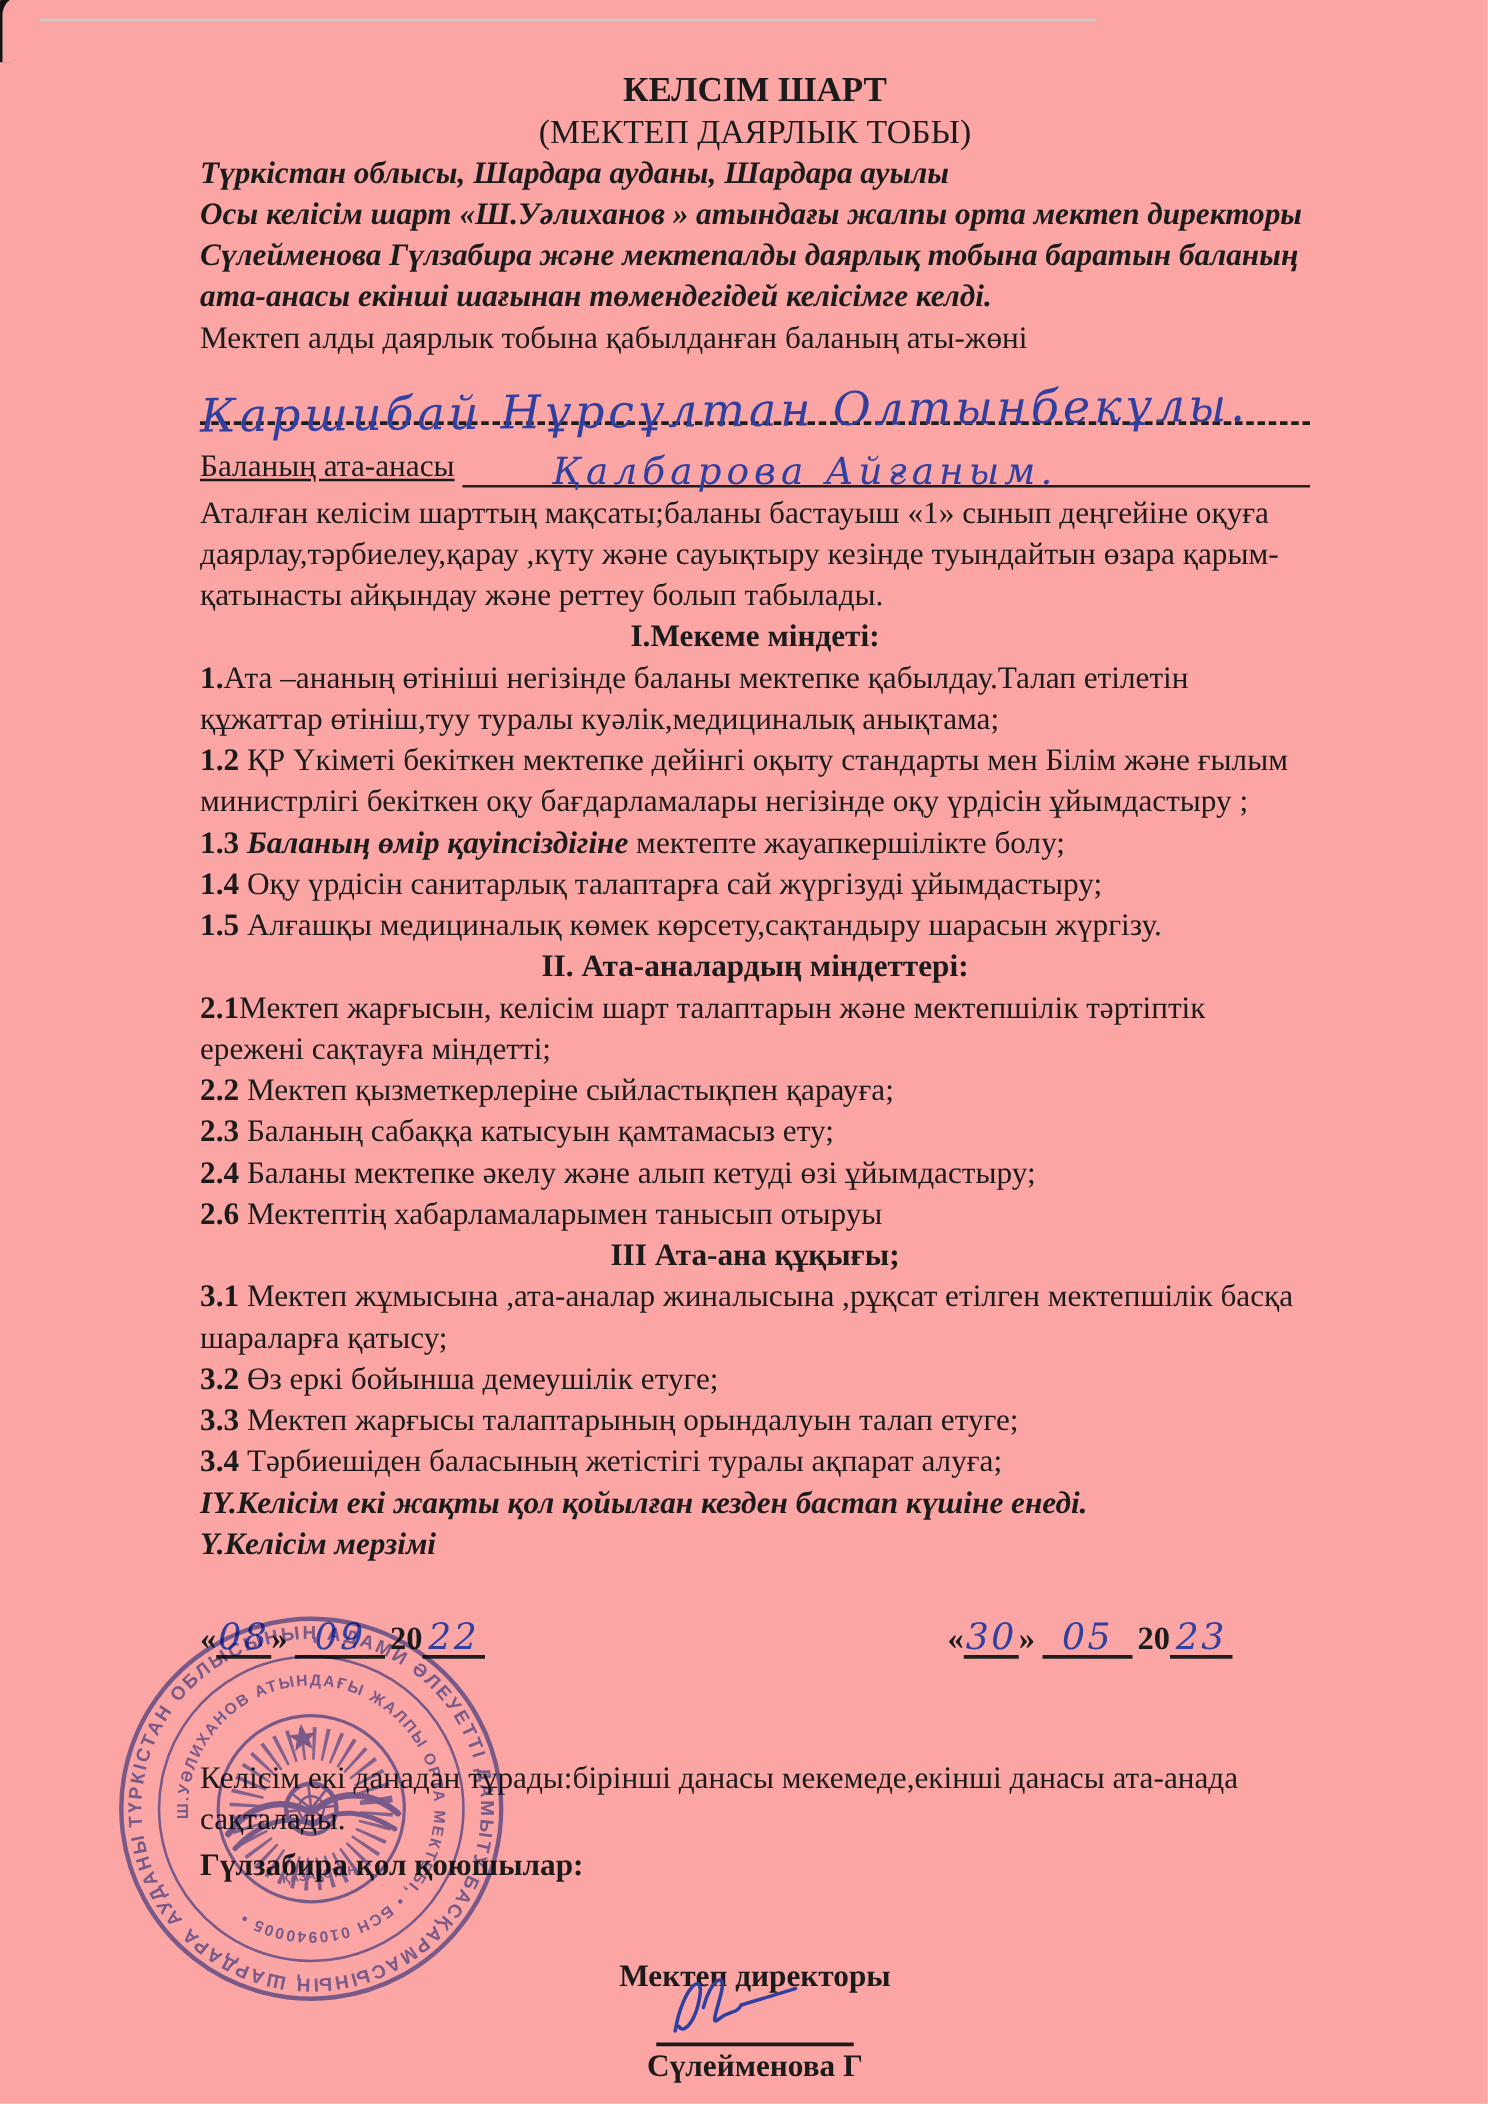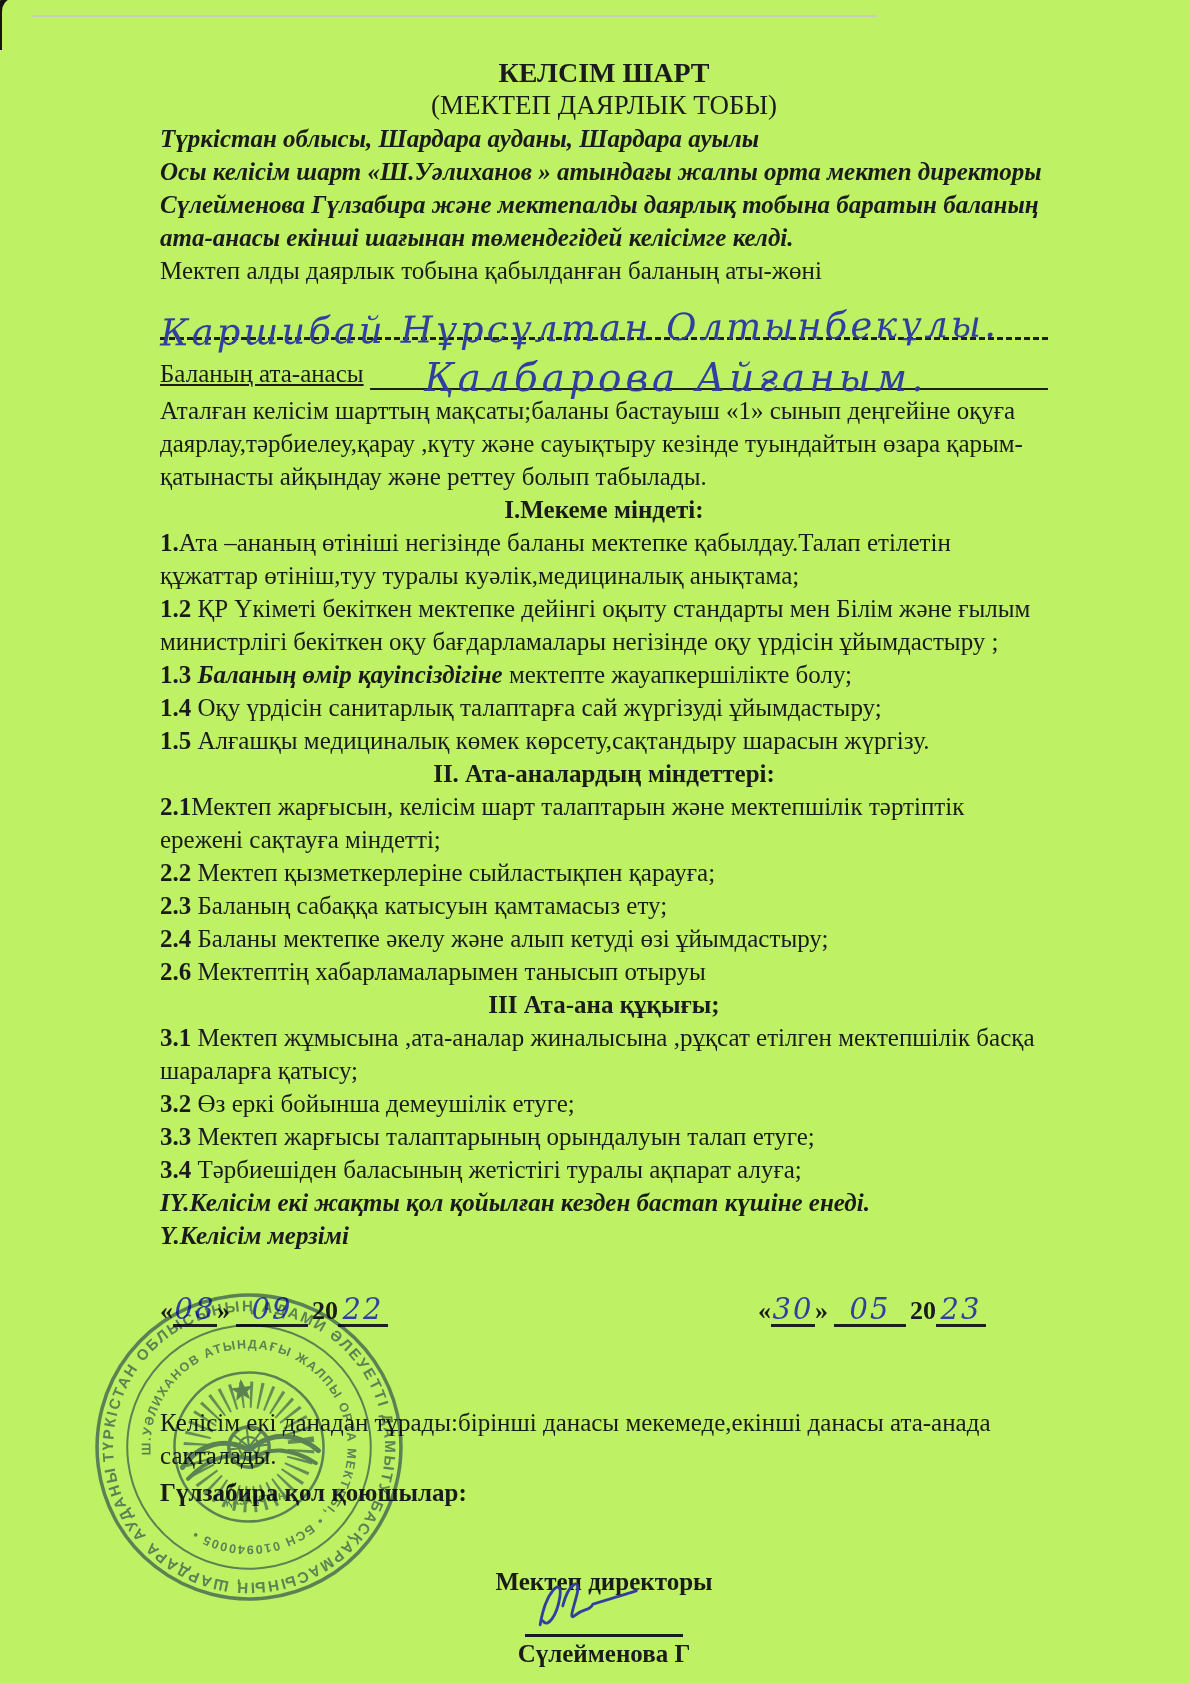--- a/index.html
+++ b/index.html
@@ -1,18 +1,18 @@
 <!DOCTYPE html>
 <html><head>
 <meta charset="utf-8">
 <style>
   html,body { margin:0; padding:0; background:#d9d9d6; }
   .page {
     position:relative; width:1190px; height:1683px; margin:0 auto;
-    background:#bef264; overflow:hidden;
+    background:#fca5a5; overflow:hidden;
     font-family:"Liberation Serif", serif; color:#1b1b1b;
   }
   
   .fold-line { position:absolute; top:15px; left:32px; width:845px; height:2px; background:#cbcbc6; }
   .corner-mark { position:absolute; top:-6px; left:-4px; width:26px; height:52px;
     border-left:6px solid #141414; border-top:4px solid #141414; border-top-left-radius:18px; }
 
   .content { position:absolute; left:160px; top:56px; width:888px; font-size:25px; line-height:33px; }
   p { margin:0; }
   .bold { font-weight:bold;font-style:italic; }
@@ -28,21 +28,21 @@
     position:relative; height:48px; border-bottom:3px dashed #1f1f1f; margin-top:2px; margin-bottom:8px;
   }
   .child-line .hw {
     position:absolute; left:0; bottom:-8px; font-size:37px; letter-spacing:3px;
     white-space:nowrap; transform:rotate(-0.6deg);
   }
   .labeled-line { display:flex; align-items:flex-end; margin-bottom:4px;text-decoration:underline; }
   .labeled-line .lbl { white-space:nowrap; }
   .fill-solid { flex:1; border-bottom:2px solid #1f1f1f; position:relative; height:40px; margin-left:6px; }
   .fill-solid .hw {
-    position:absolute; left:54px; bottom:-6px; font-size:39px; letter-spacing:4px; white-space:nowrap;
+    position:absolute; left:72px; bottom:-6px; font-size:30px; letter-spacing:4px; white-space:nowrap;
   }
 
   .sect-head { font-weight:bold;text-align:center; }
   .item { }
 
   .dates-row { display:flex; justify-content:space-between; margin-top:42px; padding-right:62px; }
   .date-group { font-weight:bold; font-size:26px; white-space:nowrap; }
   .d-underline { display:inline-block; border-bottom:3px solid #1f1f1f; text-align:center; line-height:26px; }
   .d-day { min-width:44px; }
   .d-month { min-width:72px; margin:0 4px 0 6px; }

